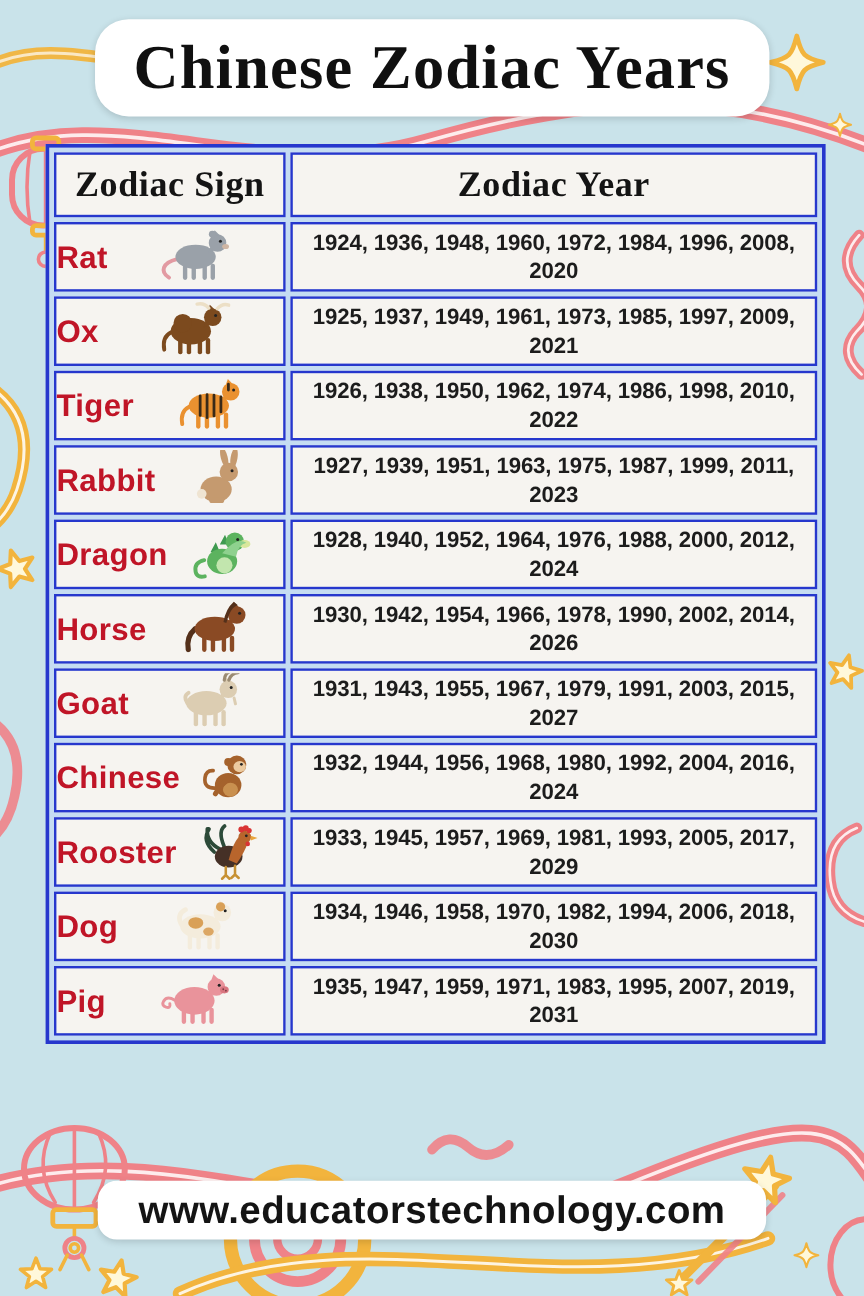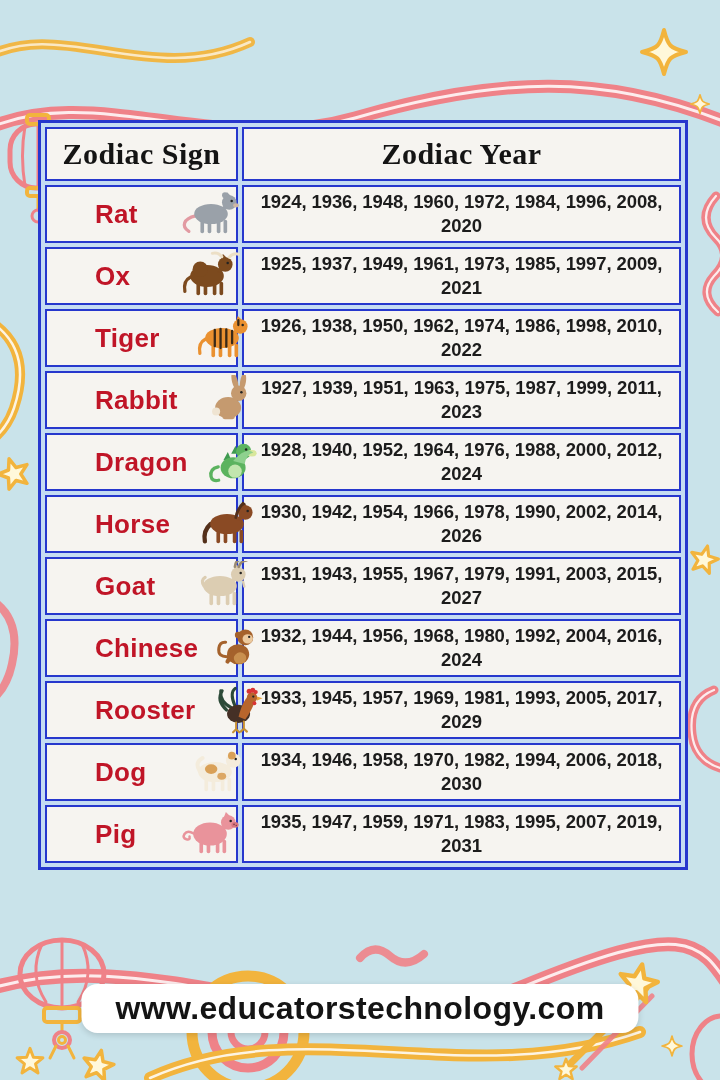--- a/index.html
+++ b/index.html
@@ -38,21 +38,21 @@
   table.zodiac th,table.zodiac td{
     border:2.5px solid var(--table-border);background:var(--cell-bg);
     vertical-align:middle;padding:0;margin-top:16px;
   }
   table.zodiac th{
     height:50px;font:700 30px "Liberation Serif","DejaVu Serif",serif;
     color:var(--header-text);letter-spacing:.5px;text-align:center;
   }
   table.zodiac td{height:54px;}
   td.sign-cell{padding:0 6px 0 14px;}
-  .sign-inner{display:flex;align-items:center;width:100%;padding-left:48px;}
+  .sign-inner{display:flex;align-items:center;width:100%;}
   .sign-label{
     font-size:26px;font-weight:700;color:var(--sign-text);letter-spacing:.3px;
     white-space:nowrap;
   }
   .animal{flex:1;display:flex;justify-content:center;align-items:center;min-width:0;}
   .animal svg{display:block;}
   td.years-cell{text-align:center;}
   .years-text{
     max-width:432px;margin:0 auto;font-size:18.5px;font-weight:700;
     color:var(--year-text);line-height:1.3;letter-spacing:-.1px;
@@ -142,20 +142,23 @@
       <use href="#star5" class="star" transform="translate(98,1066) rotate(12)"></use>
       <path class="dy" d="M646 988 L570 1064" stroke-width="7"></path>
       <path class="dp" d="M652 996 L582 1068" stroke-width="5" opacity=".9"></path>
       <use href="#star5" class="star" transform="translate(638,984) scale(1.25) rotate(12)"></use>
       <use href="#star5" class="star" transform="translate(566,1070) scale(.7)"></use>
       <use href="#sp4" class="sparkle" transform="translate(672,1046) scale(.45)"></use>
       <ellipse class="dp" cx="722" cy="1054" rx="30" ry="38" stroke-width="5"></ellipse>
     </g>
   </svg>
 
+  <div class="title-pill">
+    <h1>Chinese Zodiac Years</h1>
+  </div>
 
   <table class="zodiac">
     <colgroup>
         <col style="width:193px">
         <col>
       </colgroup>
     <thead>
       <tr>
         <th>Zodiac Sign</th>
         <th>Zodiac Year</th>

